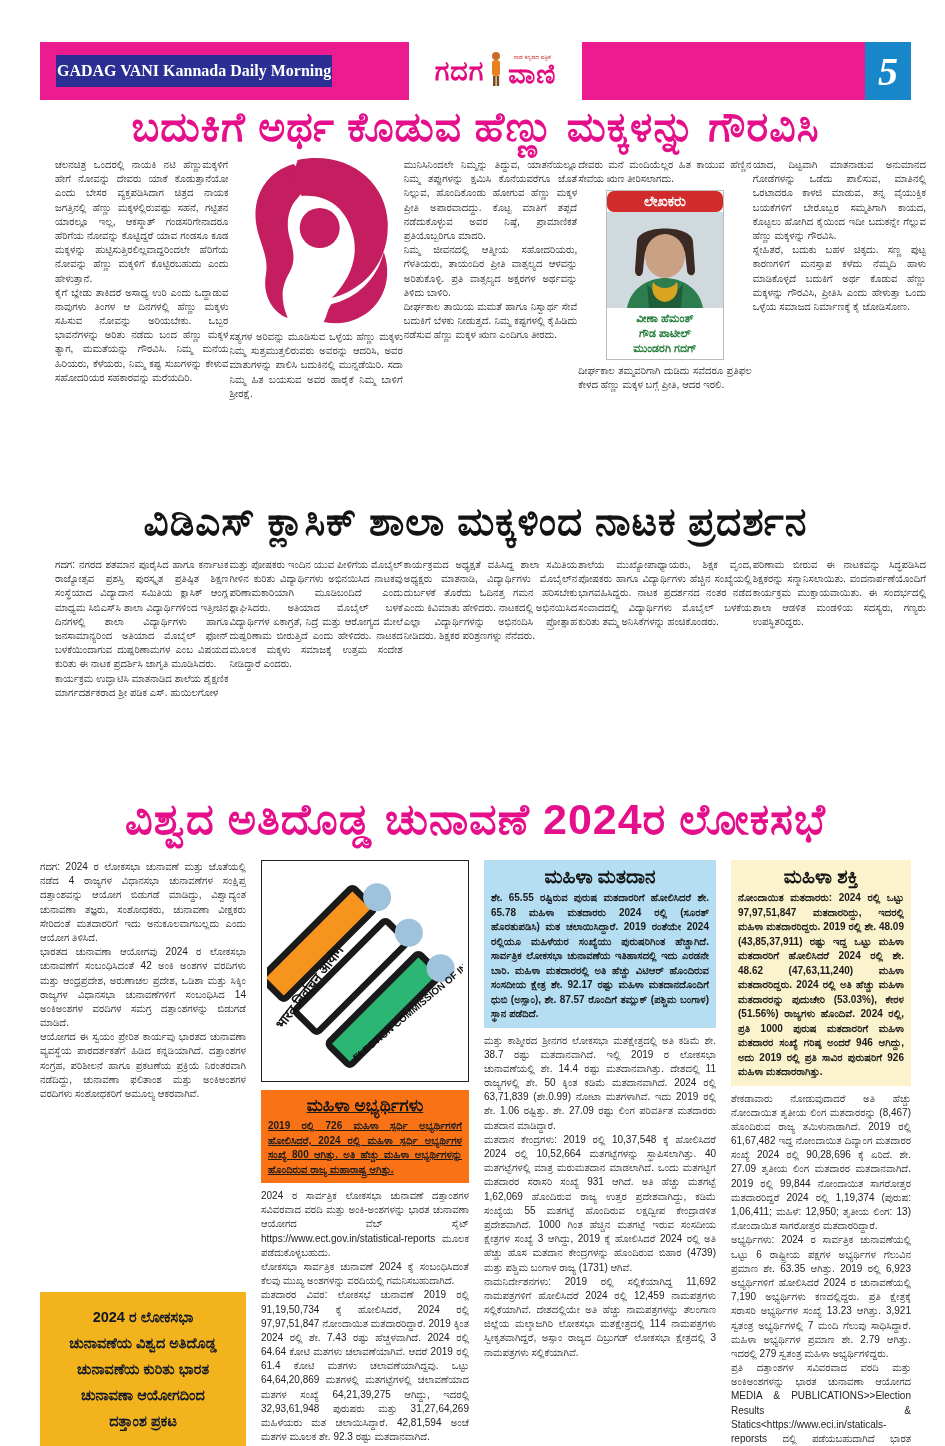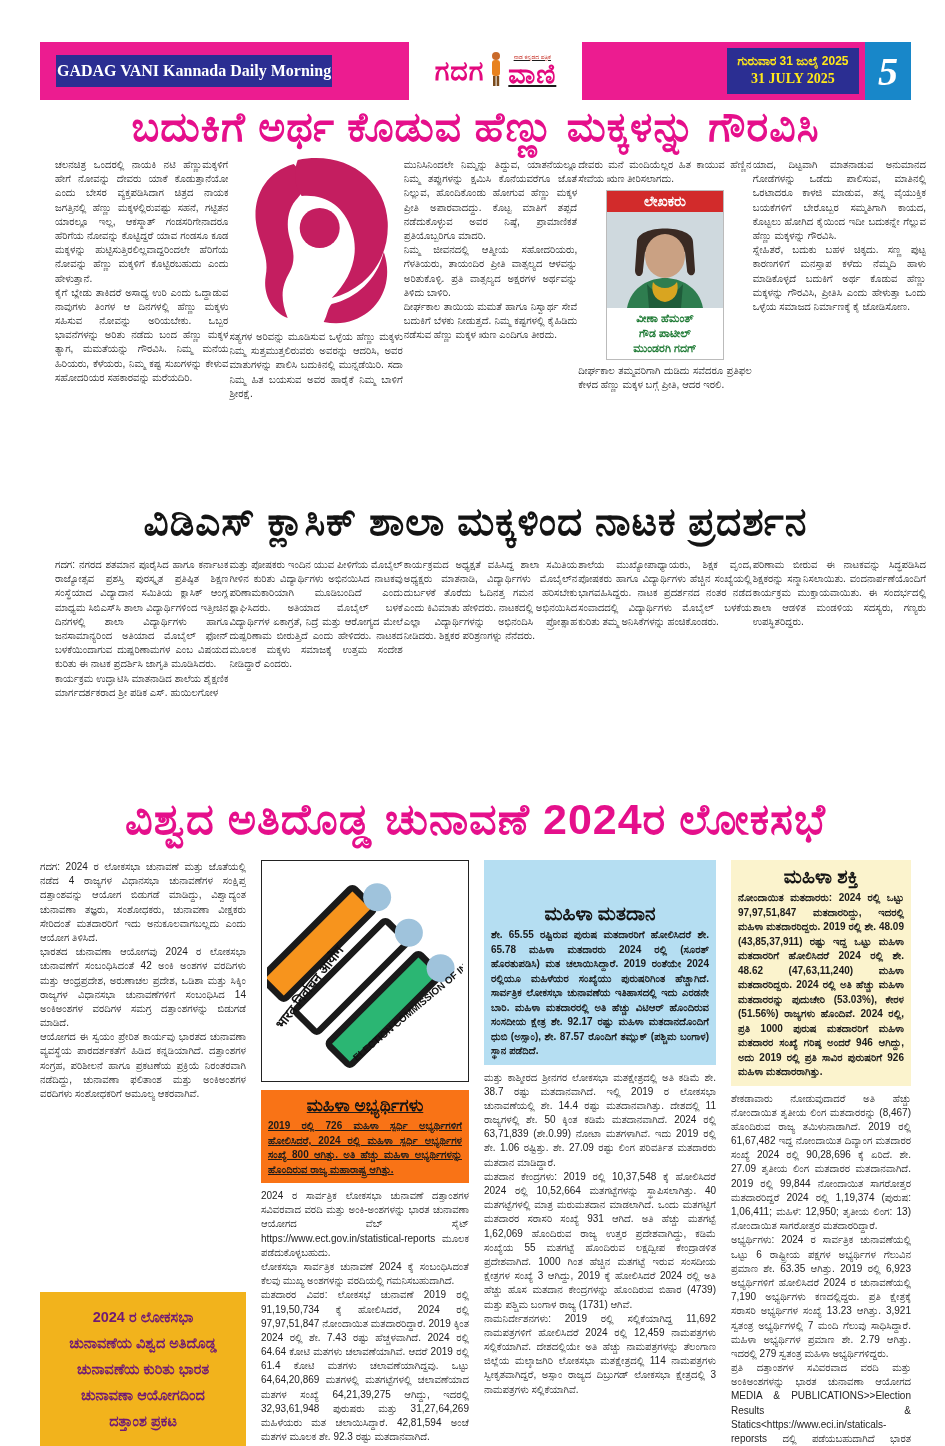--- a/index.html
+++ b/index.html
@@ -7,60 +7,60 @@
        font-family:"Liberation Sans","DejaVu Sans",sans-serif;color:#1c1c1c;}
   .abs{position:absolute;}
   
   .masthead{left:40px;top:42px;width:871px;height:58px;background:#EC1C90;}
   .mast-title{position:absolute;left:16px;top:13px;height:32px;background:#2B2E92;
       color:#fff;display:flex;align-items:center;padding:0 1px;
       font-family:"Liberation Serif",serif;font-weight:bold;font-size:16px;}
   .mast-logo{position:absolute;left:369px;top:0;width:173px;height:58px;background:#fff;
       display:flex;align-items:center;justify-content:center;gap:4px;}
   .logo-word{color:#E3097E;font-weight:800;font-size:27px;letter-spacing:1px;}
-  .logo-col{display:flex;flex-direction:column;align-items:center;line-height:1;text-decoration:underline;}
+  .logo-col{display:flex;flex-direction:column;align-items:center;line-height:1;}
   .logo-tag{color:#c22016;font-size:6px;margin-bottom:1px;}
   .mast-date{position:absolute;right:52px;top:6px;width:132px;height:46px;background:#2B2E92;
       display:flex;flex-direction:column;align-items:center;justify-content:center;line-height:1.3;}
   .date-kn{color:#FFE81A;font-weight:bold;font-size:12px;}
   .date-en{color:#FFE81A;font-weight:bold;font-size:14px;font-family:"Liberation Serif",serif;}
   .mast-page{position:absolute;right:0;top:0;width:46px;height:58px;background:#1887C9;
       color:#fff;display:flex;align-items:center;justify-content:center;
       font-family:"Liberation Serif",serif;font-weight:bold;font-size:40px;font-style:italic;}
   
   .headline{left:40px;width:871px;text-align:center;font-weight:800;letter-spacing:1px;white-space:nowrap;}
   .h-pink{color:#E50F8B;}
   .h-black{color:#141414;}
   
   .cols{display:flex;gap:1px;overflow:hidden;margin-left:15px;}
   .col{flex:1;overflow:hidden;display:flex;flex-direction:column;}
   .coltext{font-size:10px;line-height:1.42;text-align:justify;white-space:pre-line;color:#222;}
   
   .a1cols{left:40px;top:158px;width:871px;height:332px;}
   .silhouette{width:100%;height:168px;flex:none;margin-bottom:4px;}
   .author-box{flex:none;width:116px;margin:4px auto;border:1px solid #bbb;background:#fff;}
-  .author-head{background:#D22B2B;color:#fff;font-weight:bold;font-size:14px;text-align:center;padding:2px 0;}
+  .author-head{background:#D22B2B;color:#fff;font-weight:bold;font-size:14px;text-align:center;padding:2px 0;border-radius:7px;}
   .author-photo{width:100%;height:96px;display:block;}
   .author-name{color:#1E7A34;font-weight:bold;font-size:11px;text-align:center;
       line-height:1.35;padding:3px 1px;white-space:pre-line;}
   
   .a2cols{left:40px;top:558px;width:871px;height:226px;}
   
   .a3grid{left:40px;top:860px;width:871px;height:586px;display:grid;
       grid-template-columns:206px 208px 232px 1fr;gap:15px;overflow:hidden;}
   .a3col{overflow:hidden;display:flex;flex-direction:column;}
   .eci-box{flex:none;border:1.5px solid #222;background:#fff;height:220px;
       display:flex;align-items:center;justify-content:center;}
   .info-box{flex:none;padding:6px 7px;margin-bottom:6px;}
   .info-title{font-weight:800;font-size:17px;text-align:center;color:#141414;margin-bottom:3px;}
   .info-body{font-size:10px;font-weight:600;line-height:1.45;text-align:justify;color:#1b1b1b;white-space:pre-line;}
   .box-pink{background:#f97316;margin-top:8px;text-decoration:underline;}
   .box-blue{background:#B5DEF2;}
   .box-yellow{background:#FBF3CD;}
-  .highlight-box{flex:none;margin-top:auto;background:#F2B31C;color:#701a75;
+  .highlight-box{flex:none;margin-top:auto;background:#F2B31C;color:#0f172a;
       font-weight:800;font-size:14.5px;text-align:center;line-height:1.8;padding:12px 6px;white-space:pre-line;}
 </style>
 </head>
 <body>
 
 <div class="abs masthead">
   <div class="mast-title">GADAG VANI Kannada Daily Morning</div>
   <div class="mast-logo">
     <span class="logo-word">ಗದಗ</span>
     <span>
@@ -69,24 +69,20 @@
           <rect x="4" y="9" width="8" height="16" rx="3" fill="#e8821e"></rect>
           <rect x="5" y="25" width="2.6" height="10" fill="#7a4b1d"></rect>
           <rect x="8.6" y="25" width="2.6" height="10" fill="#7a4b1d"></rect>
         </svg>
     </span>
     <span class="logo-col">
       <span class="logo-tag">ನಾಡ ಕನ್ನಡದ ಪತ್ರಿಕೆ</span>
       <span class="logo-word">ವಾಣಿ</span>
     </span>
   </div>
-  <div class="mast-date">
-    <span class="date-kn">ಗುರುವಾರ 31 ಜುಲೈ 2025</span>
-    <span class="date-en">31 JULY 2025</span>
-  </div>
   <div class="mast-page">5</div>
 </div>
 
 <div class="abs headline h-pink" style="top:104px;font-size:41px;">ಬದುಕಿಗೆ ಅರ್ಥ ಕೊಡುವ ಹೆಣ್ಣು ಮಕ್ಕಳನ್ನು ಗೌರವಿಸಿ</div>
 
 <div class="abs cols a1cols">
   <div class="col">
     <div class="coltext">ಚಲನಚಿತ್ರ ಒಂದರಲ್ಲಿ ನಾಯಕಿ ನಟಿ ಹೆಣ್ಣುಮಕ್ಕಳಿಗೆ ಹೇಗೆ ನೋವನ್ನು ದೇವರು ಯಾಕೆ ಕೊಡುತ್ತಾನೆಯೋ ಎಂದು ಬೇಸರ ವ್ಯಕ್ತಪಡಿಸಿದಾಗ ಚಿತ್ರದ ನಾಯಕ ಜಗತ್ತಿನಲ್ಲಿ ಹೆಣ್ಣು ಮಕ್ಕಳಲ್ಲಿರುವಷ್ಟು ಸಹನೆ, ಗಟ್ಟಿತನ ಯಾರಲ್ಲೂ ಇಲ್ಲ, ಆಕಸ್ಮಾತ್ ಗಂಡಸರಿಗೇನಾದರೂ ಹೆರಿಗೆಯ ನೋವನ್ನು ಕೊಟ್ಟಿದ್ದರೆ ಯಾವ ಗಂಡಸೂ ಕೂಡ ಮಕ್ಕಳನ್ನು ಹುಟ್ಟಿಸುತ್ತಿರಲಿಲ್ಲವಾದ್ದರಿಂದಲೇ ಹೆರಿಗೆಯ ನೋವನ್ನು ಹೆಣ್ಣು ಮಕ್ಕಳಿಗೆ ಕೊಟ್ಟಿರಬಹುದು ಎಂದು ಹೇಳುತ್ತಾನೆ.
 ಕೈಗೆ ಬ್ಲೇಡು ತಾಕಿದರೆ ಅಸಾಧ್ಯ ಉರಿ ಎಂದು ಒದ್ದಾಡುವ ನಾವುಗಳು ತಿಂಗಳ ಆ ದಿನಗಳಲ್ಲಿ ಹೆಣ್ಣು ಮಕ್ಕಳು ಸಹಿಸುವ ನೋವನ್ನು ಅರಿಯಬೇಕು. ಒಬ್ಬರ ಭಾವನೆಗಳನ್ನು ಅರಿತು ನಡೆದು ಬಂದ ಹೆಣ್ಣು ಮಕ್ಕಳ ತ್ಯಾಗ, ಮಮತೆಯನ್ನು ಗೌರವಿಸಿ. ನಿಮ್ಮ ಮನೆಯ ಹಿರಿಯರು, ಕೆಳೆಯರು, ನಿಮ್ಮ ಕಷ್ಟ ಸುಖಗಳನ್ನು ಕೇಳುವ ಸಹೋದರಿಯರ ಸಹಕಾರವನ್ನು ಮರೆಯದಿರಿ.</div>
   </div>
@@ -183,21 +179,21 @@
       <div class="info-title">ಮಹಿಳಾ ಅಭ್ಯರ್ಥಿಗಳು</div>
       <div class="info-body">2019 ರಲ್ಲಿ 726 ಮಹಿಳಾ ಸ್ಪರ್ಧಿ ಅಭ್ಯರ್ಥಿಗಳಿಗೆ ಹೋಲಿಸಿದರೆ, 2024 ರಲ್ಲಿ ಮಹಿಳಾ ಸ್ಪರ್ಧಿ ಅಭ್ಯರ್ಥಿಗಳ ಸಂಖ್ಯೆ 800 ಆಗಿತ್ತು. ಅತಿ ಹೆಚ್ಚು ಮಹಿಳಾ ಅಭ್ಯರ್ಥಿಗಳನ್ನು ಹೊಂದಿರುವ ರಾಜ್ಯ ಮಹಾರಾಷ್ಟ್ರ ಆಗಿತ್ತು.</div>
     </div>
     <div class="coltext">2024 ರ ಸಾರ್ವತ್ರಿಕ ಲೋಕಸಭಾ ಚುನಾವಣೆ ದತ್ತಾಂಶಗಳ ಸವಿವರವಾದ ವರದಿ ಮತ್ತು ಅಂಕಿ-ಅಂಶಗಳನ್ನು ಭಾರತ ಚುನಾವಣಾ ಆಯೋಗದ ವೆಬ್ ಸೈಟ್ https://www.ect.gov.in/statistical-reports ಮೂಲಕ ಪಡೆದುಕೊಳ್ಳಬಹುದು.
 ಲೋಕಸಭಾ ಸಾರ್ವತ್ರಿಕ ಚುನಾವಣೆ 2024 ಕ್ಕೆ ಸಂಬಂಧಿಸಿದಂತೆ ಕೆಲವು ಮುಖ್ಯ ಅಂಶಗಳನ್ನು ವರದಿಯಲ್ಲಿ ಗಮನಿಸಬಹುದಾಗಿದೆ.
 ಮತದಾರರ ವಿವರ: ಲೋಕಸಭೆ ಚುನಾವಣೆ 2019 ರಲ್ಲಿ 91,19,50,734 ಕ್ಕೆ ಹೋಲಿಸಿದರೆ, 2024 ರಲ್ಲಿ 97,97,51,847 ನೋಂದಾಯಿತ ಮತದಾರರಿದ್ದಾರೆ. 2019 ಕ್ಕಿಂತ 2024 ರಲ್ಲಿ ಶೇ. 7.43 ರಷ್ಟು ಹೆಚ್ಚಳವಾಗಿದೆ. 2024 ರಲ್ಲಿ 64.64 ಕೋಟಿ ಮತಗಳು ಚಲಾವಣೆಯಾಗಿವೆ. ಆದರೆ 2019 ರಲ್ಲಿ 61.4 ಕೋಟಿ ಮತಗಳು ಚಲಾವಣೆಯಾಗಿದ್ದವು. ಒಟ್ಟು 64,64,20,869 ಮತಗಳಲ್ಲಿ ಮತಗಟ್ಟೆಗಳಲ್ಲಿ ಚಲಾವಣೆಯಾದ ಮತಗಳ ಸಂಖ್ಯೆ 64,21,39,275 ಆಗಿದ್ದು, ಇದರಲ್ಲಿ 32,93,61,948 ಪುರುಷರು ಮತ್ತು 31,27,64,269 ಮಹಿಳೆಯರು ಮತ ಚಲಾಯಿಸಿದ್ದಾರೆ. 42,81,594 ಅಂಚೆ ಮತಗಳ ಮೂಲಕ ಶೇ. 92.3 ರಷ್ಟು ಮತದಾನವಾಗಿದೆ.</div>
   </div>
 
   <div class="a3col">
     <div class="info-box box-blue">
-      <div class="info-title" style="font-size:19px;margin-top:37px;">ಮಹಿಳಾ ಮತದಾನ</div>
+      <div class="info-title" style="font-size:19px;">ಮಹಿಳಾ ಮತದಾನ</div>
       <div class="info-body">ಶೇ. 65.55 ರಷ್ಟಿರುವ ಪುರುಷ ಮತದಾರರಿಗೆ ಹೋಲಿಸಿದರೆ ಶೇ. 65.78 ಮಹಿಳಾ ಮತದಾರರು 2024 ರಲ್ಲಿ (ಸೂರತ್ ಹೊರತುಪಡಿಸಿ) ಮತ ಚಲಾಯಿಸಿದ್ದಾರೆ. 2019 ರಂತೆಯೇ 2024 ರಲ್ಲಿಯೂ ಮಹಿಳೆಯರ ಸಂಖ್ಯೆಯು ಪುರುಷರಿಗಿಂತ ಹೆಚ್ಚಾಗಿದೆ. ಸಾರ್ವತ್ರಿಕ ಲೋಕಸಭಾ ಚುನಾವಣೆಯ ಇತಿಹಾಸದಲ್ಲಿ ಇದು ಎರಡನೇ ಬಾರಿ. ಮಹಿಳಾ ಮತದಾರರಲ್ಲಿ ಅತಿ ಹೆಚ್ಚು ವಿಟಿಆರ್ ಹೊಂದಿರುವ ಸಂಸದೀಯ ಕ್ಷೇತ್ರ ಶೇ. 92.17 ರಷ್ಟು ಮಹಿಳಾ ಮತದಾನದೊಂದಿಗೆ ಧುಬಿ (ಅಸ್ಸಾಂ), ಶೇ. 87.57 ರೊಂದಿಗೆ ತಮ್ಲುಕ್ (ಪಶ್ಚಿಮ ಬಂಗಾಳ) ಸ್ಥಾನ ಪಡೆದಿದೆ.</div>
     </div>
     <div class="coltext">ಮತ್ತು ಕಾಶ್ಮೀರದ ಶ್ರೀನಗರ ಲೋಕಸಭಾ ಮತಕ್ಷೇತ್ರದಲ್ಲಿ ಅತಿ ಕಡಿಮೆ ಶೇ. 38.7 ರಷ್ಟು ಮತದಾನವಾಗಿದೆ. ಇಲ್ಲಿ 2019 ರ ಲೋಕಸಭಾ ಚುನಾವಣೆಯಲ್ಲಿ ಶೇ. 14.4 ರಷ್ಟು ಮತದಾನವಾಗಿತ್ತು. ದೇಶದಲ್ಲಿ 11 ರಾಜ್ಯಗಳಲ್ಲಿ ಶೇ. 50 ಕ್ಕಿಂತ ಕಡಿಮೆ ಮತದಾನವಾಗಿದೆ. 2024 ರಲ್ಲಿ 63,71,839 (ಶೇ.0.99) ನೋಟಾ ಮತಗಳಾಗಿವೆ. ಇದು 2019 ರಲ್ಲಿ ಶೇ. 1.06 ರಷ್ಟಿತ್ತು. ಶೇ. 27.09 ರಷ್ಟು ಲಿಂಗ ಪರಿವರ್ತಿತ ಮತದಾರರು ಮತದಾನ ಮಾಡಿದ್ದಾರೆ.
 ಮತದಾನ ಕೇಂದ್ರಗಳು: 2019 ರಲ್ಲಿ 10,37,548 ಕ್ಕೆ ಹೋಲಿಸಿದರೆ 2024 ರಲ್ಲಿ 10,52,664 ಮತಗಟ್ಟೆಗಳನ್ನು ಸ್ಥಾಪಿಸಲಾಗಿತ್ತು. 40 ಮತಗಟ್ಟೆಗಳಲ್ಲಿ ಮಾತ್ರ ಮರುಮತದಾನ ಮಾಡಲಾಗಿದೆ. ಒಂದು ಮತಗಟ್ಟಿಗೆ ಮತದಾರರ ಸರಾಸರಿ ಸಂಖ್ಯೆ 931 ಆಗಿದೆ. ಅತಿ ಹೆಚ್ಚು ಮತಗಟ್ಟೆ 1,62,069 ಹೊಂದಿರುವ ರಾಜ್ಯ ಉತ್ತರ ಪ್ರದೇಶವಾಗಿದ್ದು, ಕಡಿಮೆ ಸಂಖ್ಯೆಯ 55 ಮತಗಟ್ಟೆ ಹೊಂದಿರುವ ಲಕ್ಷದ್ವೀಪ ಕೇಂದ್ರಾಡಳಿತ ಪ್ರದೇಶವಾಗಿದೆ. 1000 ಗಿಂತ ಹೆಚ್ಚಿನ ಮತಗಟ್ಟೆ ಇರುವ ಸಂಸದೀಯ ಕ್ಷೇತ್ರಗಳ ಸಂಖ್ಯೆ 3 ಆಗಿದ್ದು, 2019 ಕ್ಕೆ ಹೋಲಿಸಿದರೆ 2024 ರಲ್ಲಿ ಅತಿ ಹೆಚ್ಚು ಹೊಸ ಮತದಾನ ಕೇಂದ್ರಗಳನ್ನು ಹೊಂದಿರುವ ಬಿಹಾರ (4739) ಮತ್ತು ಪಶ್ಚಿಮ ಬಂಗಾಳ ರಾಜ್ಯ (1731) ಆಗಿವೆ.
 ನಾಮನಿರ್ದೇಶನಗಳು: 2019 ರಲ್ಲಿ ಸಲ್ಲಿಕೆಯಾಗಿದ್ದ 11,692 ನಾಮಪತ್ರಗಳಿಗೆ ಹೋಲಿಸಿದರೆ 2024 ರಲ್ಲಿ 12,459 ನಾಮಪತ್ರಗಳು ಸಲ್ಲಿಕೆಯಾಗಿವೆ. ದೇಶದಲ್ಲಿಯೇ ಅತಿ ಹೆಚ್ಚು ನಾಮಪತ್ರಗಳನ್ನು ತೆಲಂಗಾಣ ಜಿಲ್ಲೆಯ ಮಲ್ಕಾಜಗಿರಿ ಲೋಕಸಭಾ ಮತಕ್ಷೇತ್ರದಲ್ಲಿ 114 ನಾಮಪತ್ರಗಳು ಸ್ವೀಕೃತವಾಗಿದ್ದರೆ, ಅಸ್ಸಾಂ ರಾಜ್ಯದ ದಿಬ್ರುಗಡ್ ಲೋಕಸಭಾ ಕ್ಷೇತ್ರದಲ್ಲಿ 3 ನಾಮಪತ್ರಗಳು ಸಲ್ಲಿಕೆಯಾಗಿವೆ.</div>
   </div>
 
   <div class="a3col">
     <div class="info-box box-yellow">
       <div class="info-title" style="font-size:19px;">ಮಹಿಳಾ ಶಕ್ತಿ</div>

